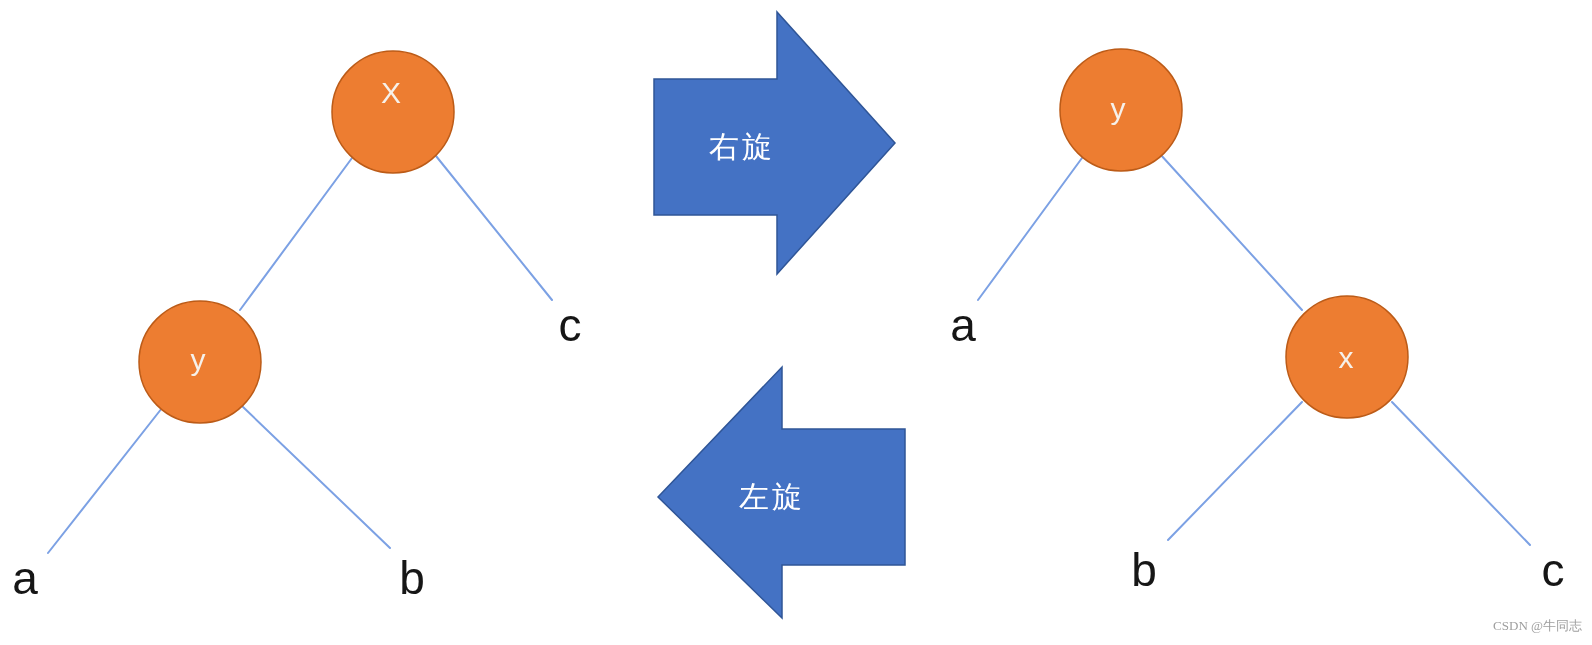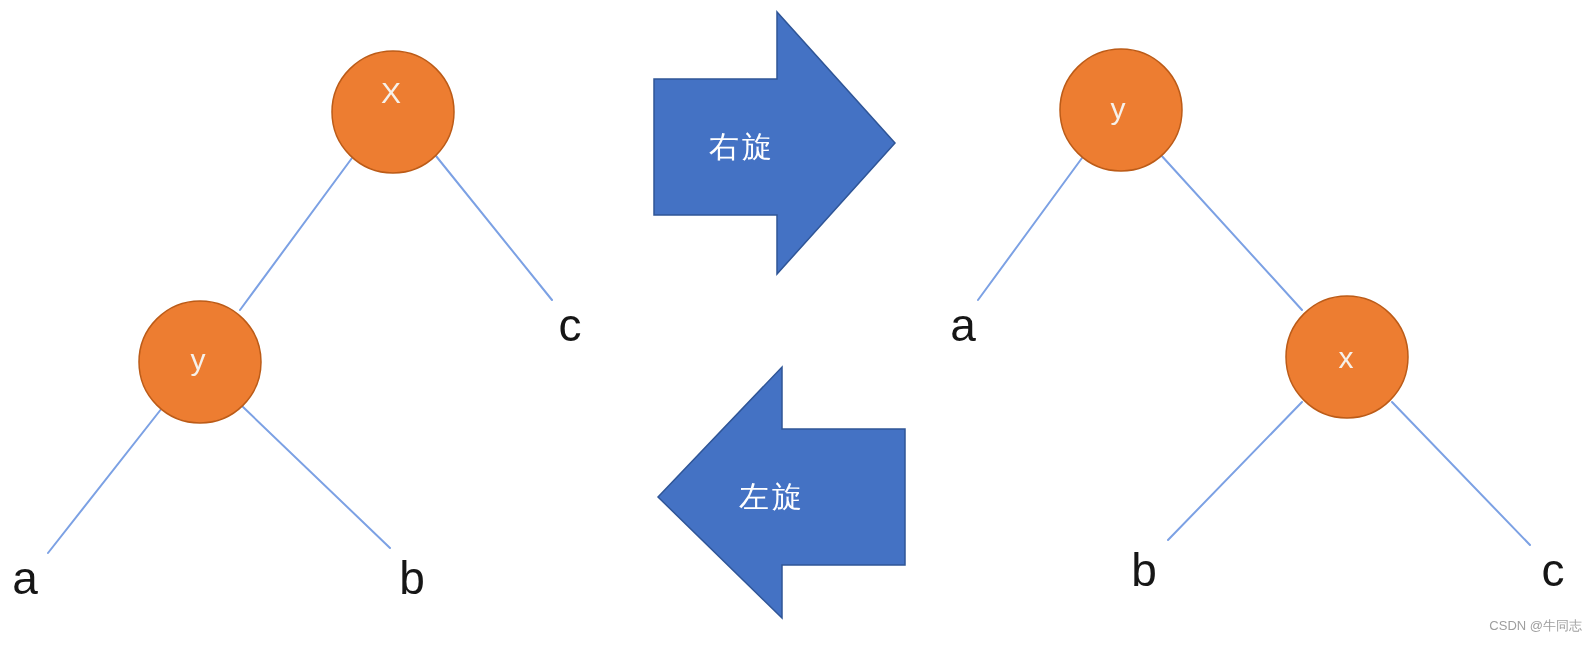--- a/index.html
+++ b/index.html
@@ -26,21 +26,21 @@
   .arrow-label {
     font-family: "Liberation Sans", sans-serif;
     font-size: 30px;
     text-anchor: middle;
     letter-spacing: 3px;
   }
   .watermark {
     position: absolute;
     right: 10px;
     bottom: 13px;
-    font-family: Liberation Sans, sans-serif;
+    font-family: Liberation Serif, serif;
     font-size: 13px;
     line-height: 1;
     user-select: none;
   }
 </style>
 </head>
 <body>
 
 <div class="canvas">
   <svg id="diagram" width="1592" height="645" viewBox="0 0 1592 645">

